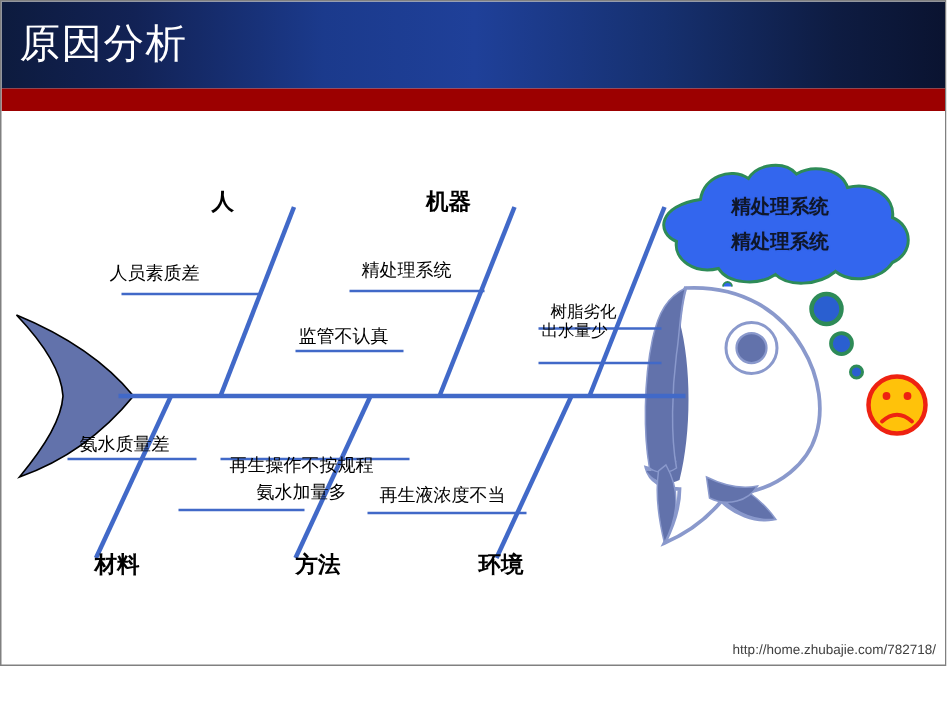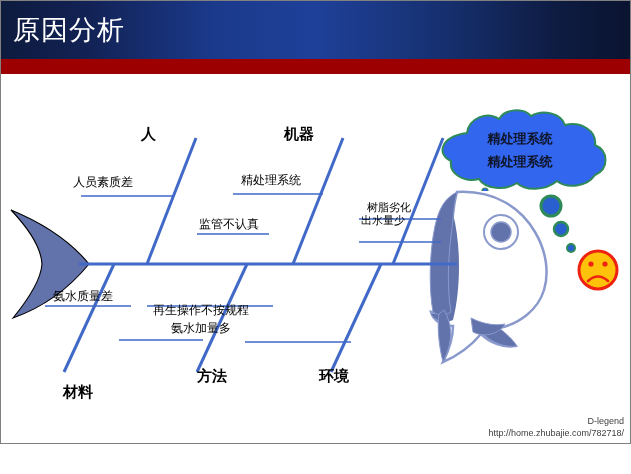--- a/index.html
+++ b/index.html
@@ -224,32 +224,32 @@
     </svg>
     <div id="callout-text">
       <div>精处理系统</div>
       <div>精处理系统</div>
     </div>
   </div>
 
   <div class="lbl cat" style="left:140px; top:124px;">人</div>
   <div class="lbl cat" style="left:283px; top:124px;text-align:right;">机器</div>
 
-  <div class="lbl cat" style="left:62px; top:382px;">材料</div>
+  <div class="lbl cat" style="left:62px; top:366px;">材料</div>
   <div class="lbl cat" style="left:196px; top:366px;">方法</div>
   <div class="lbl cat" style="left:318px; top:366px;">环境</div>
 
   <div class="lbl cause" style="left:72px; top:174px;font-family:Liberation Serif, serif;">人员素质差</div>
   <div class="lbl cause" style="left:198px; top:216px;">监管不认真</div>
   <div class="lbl cause" style="left:240px; top:172px;">精处理系统</div>
   <div class="lbl cause2" style="left:366px; top:200px;">树脂劣化</div>
   <div class="lbl cause2" style="left:360px; top:213px;">出水量少</div>
 
   <div class="lbl cause" style="left:52px; top:288px;">氨水质量差</div>
   <div class="lbl cause" style="left:126px; top:320px;margin-left:44px;">氨水加量多</div>
   <div class="lbl cause" style="left:152px; top:286px;margin-top:16px;">再生操作不按规程</div>
+  <div class="lbl cause" style="left:252px; top:322px;">再生液浓度不当</div>
 
   <div id="footer">
-    <div>D-legend</div>
     <div>http://home.zhubajie.com/782718/</div>
   </div>
 
 </div>
 
 </body></html>

